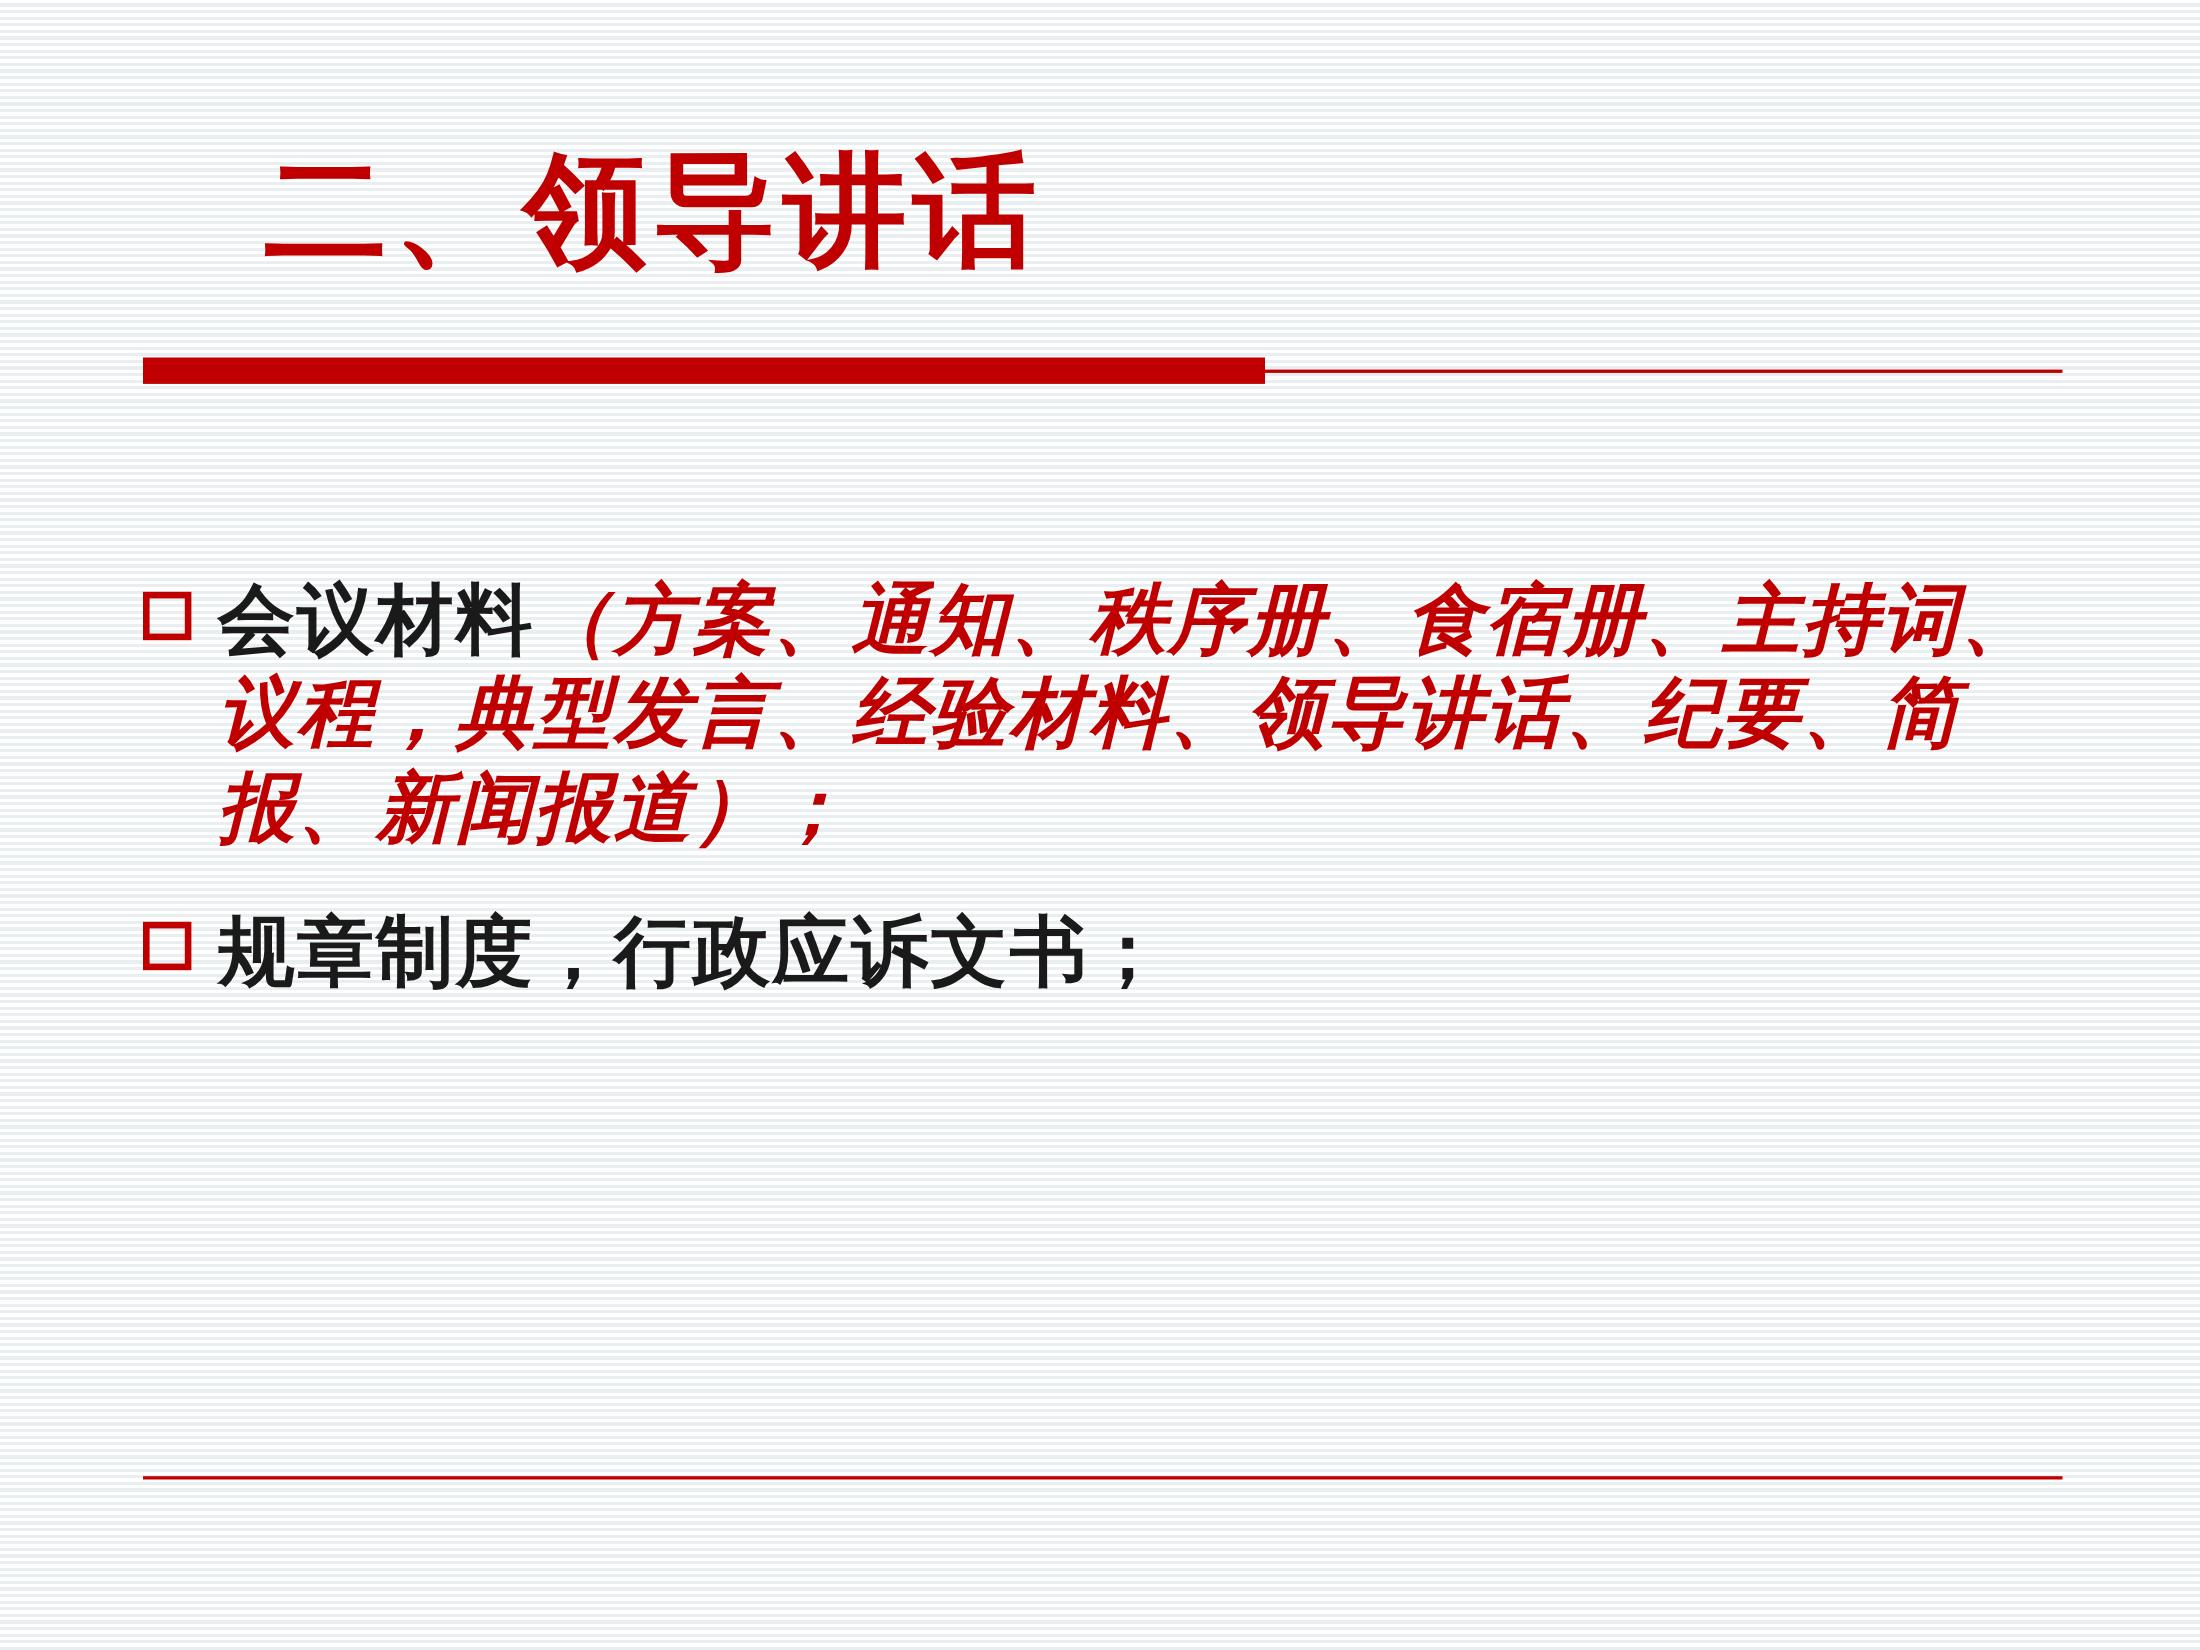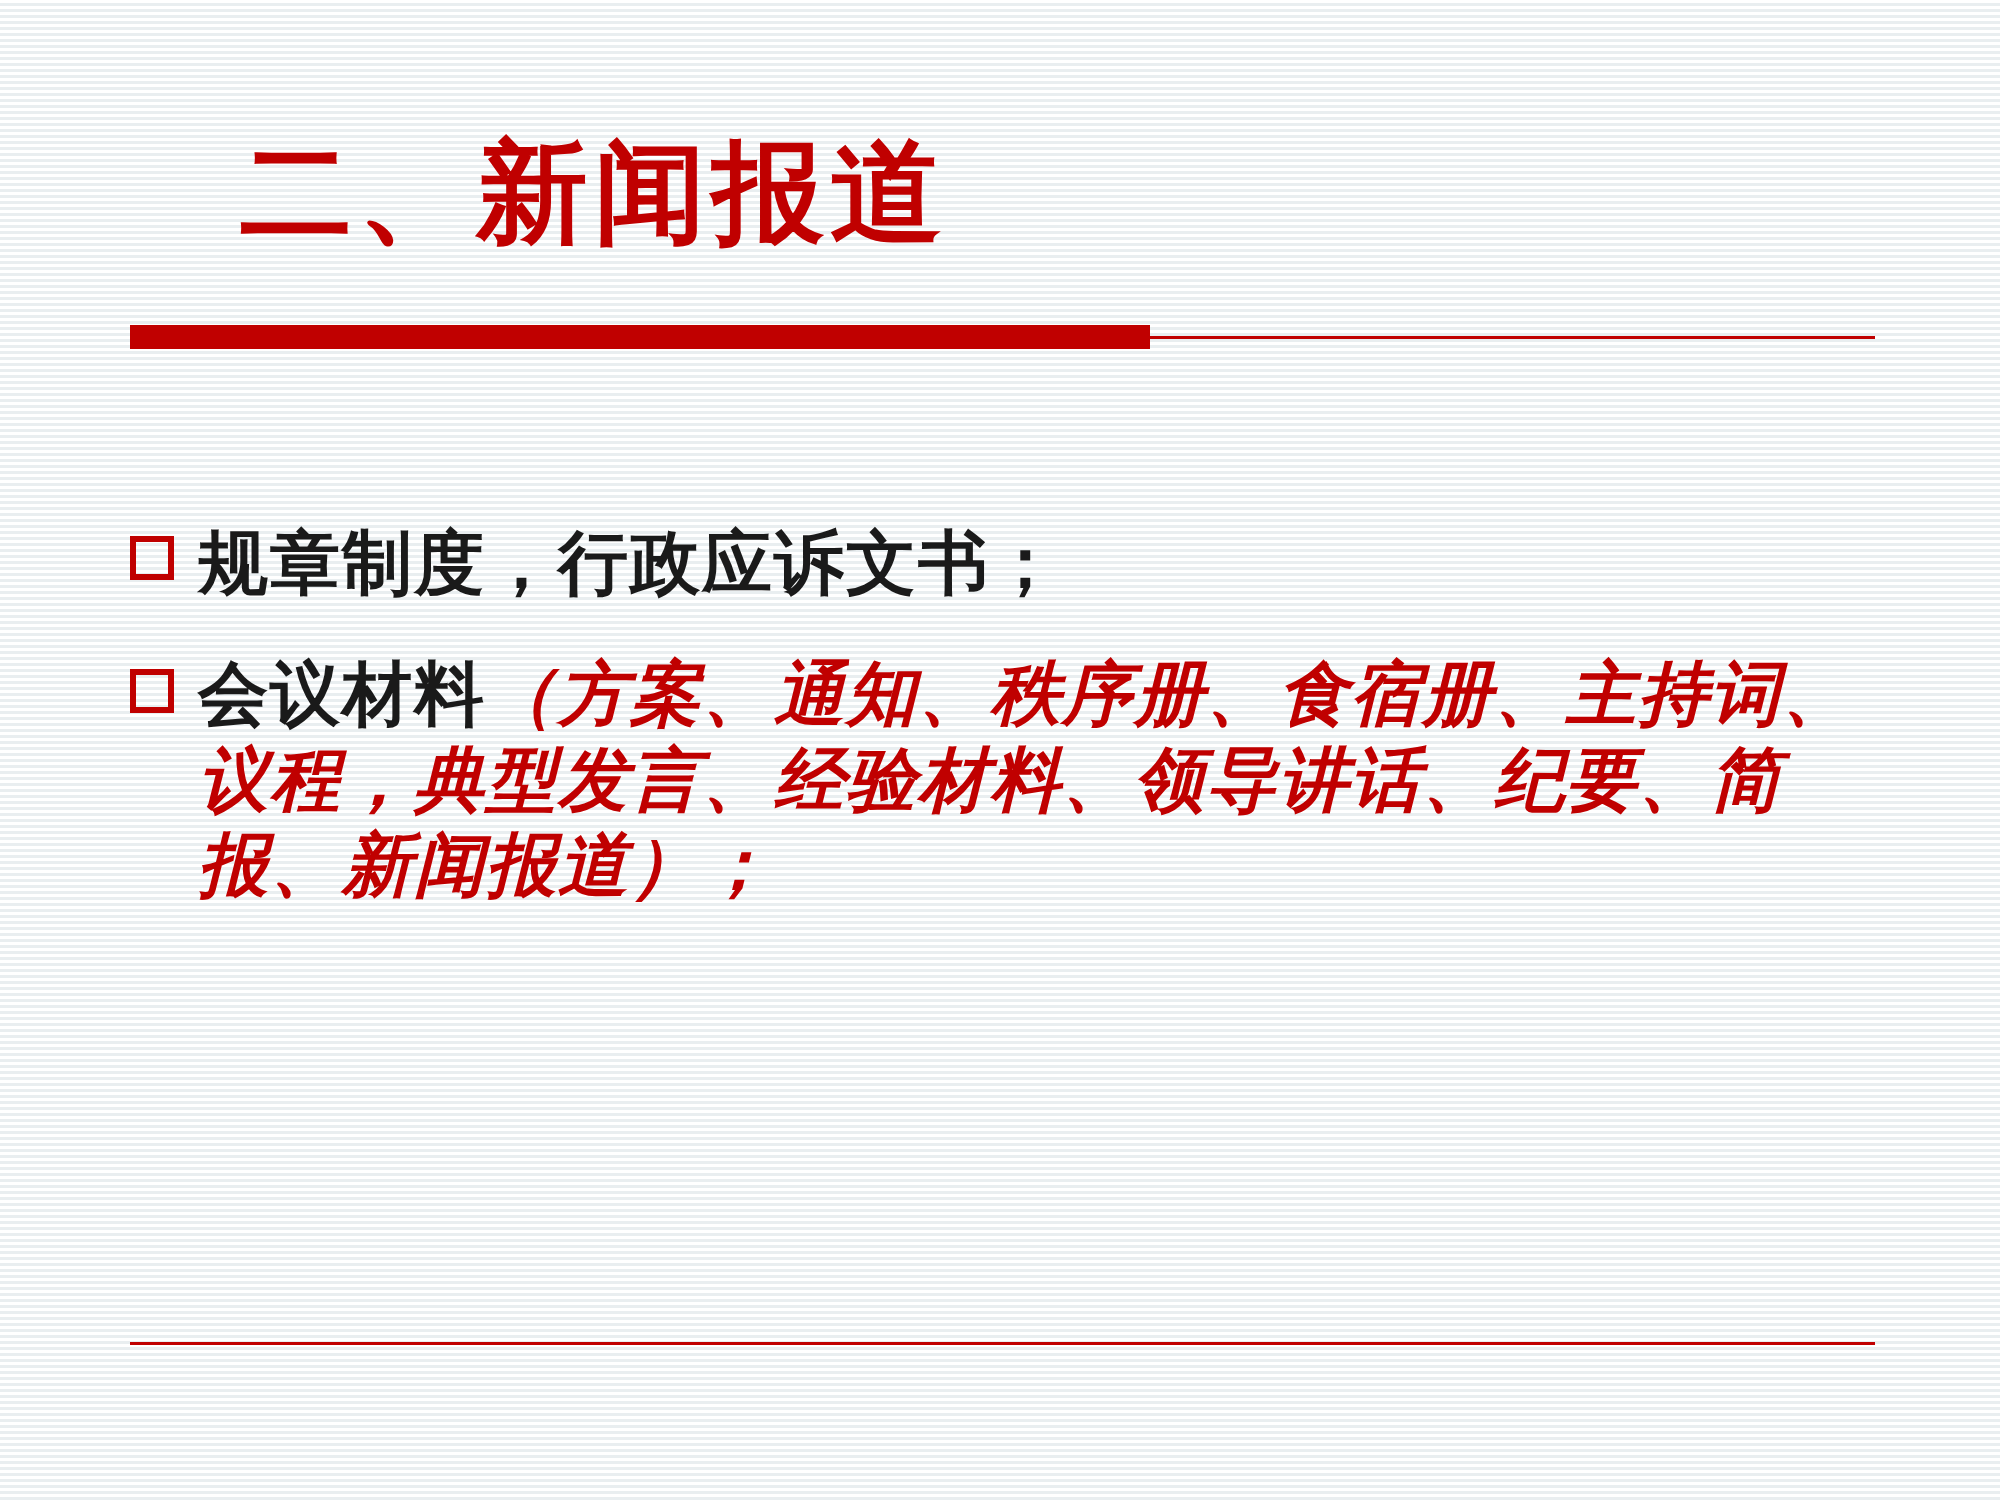--- a/index.html
+++ b/index.html
@@ -122,38 +122,38 @@
     height: 3px;
     background: #c00000;
   }
 </style>
 </head>
 <body>
 
 <div class="slide">
   <div class="slide-inner">
 
-    <div class="title">二、新闻报道</div>
+    <div class="title">二、领导讲话</div>
 
     <div class="title-rule-thin"></div>
     <div class="title-rule-thick"></div>
 
     <div class="content">
 
+      <div class="bullet-row row-1">
+        <span class="marker"></span>
+        <div class="bullet-text">
+          <span class="lead">会议材料</span><span class="paren">（方案、通知、秩序册、食宿册、主持词、议程，典型发言、经验材料、领导讲话、纪要、简报、新闻报道）；</span>
+        </div>
+      </div>
+
       <div class="bullet-row row-2">
         <span class="marker"></span>
         <div class="bullet-text">
           <span class="lead"> 规章制度，行政应诉文书；</span>
-        </div>
-      </div>
-
-      <div class="bullet-row row-1">
-        <span class="marker"></span>
-        <div class="bullet-text">
-          <span class="lead">会议材料</span><span class="paren">（方案、通知、秩序册、食宿册、主持词、议程，典型发言、经验材料、领导讲话、纪要、简报、新闻报道）；</span>
         </div>
       </div>
 
 
     </div>
 
     <div class="bottom-rule"></div>
 
   </div>
 </div>

